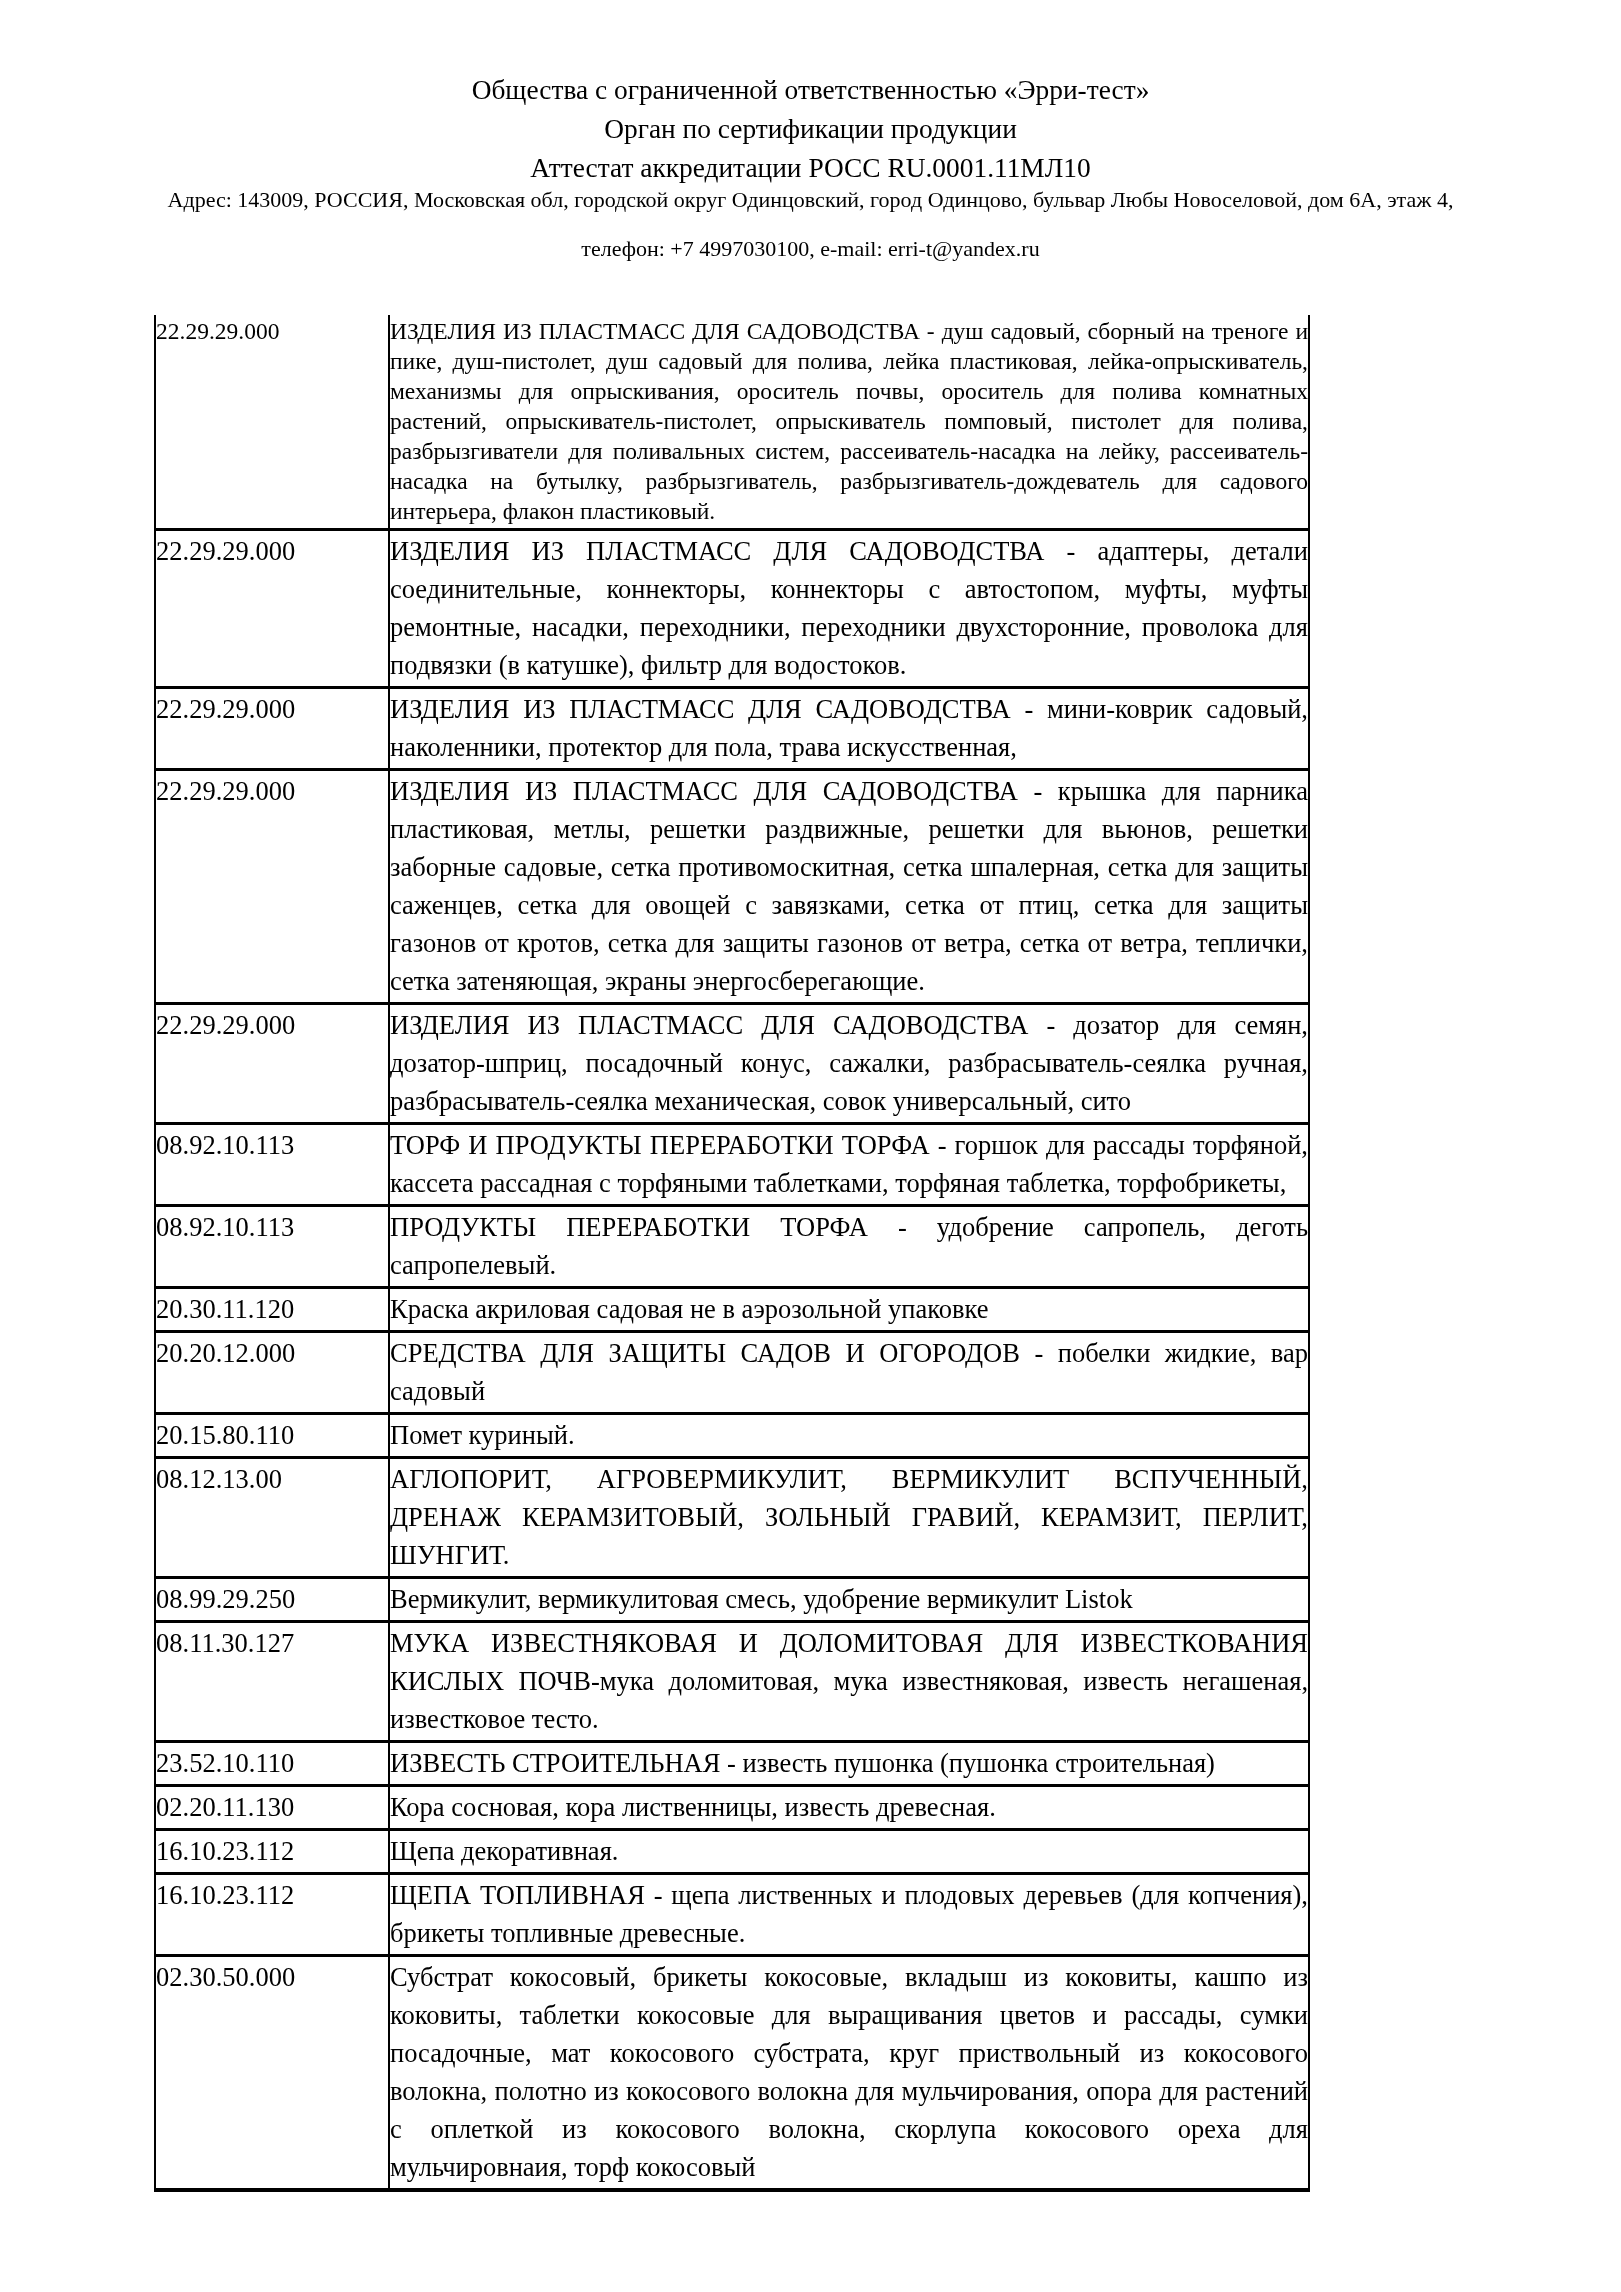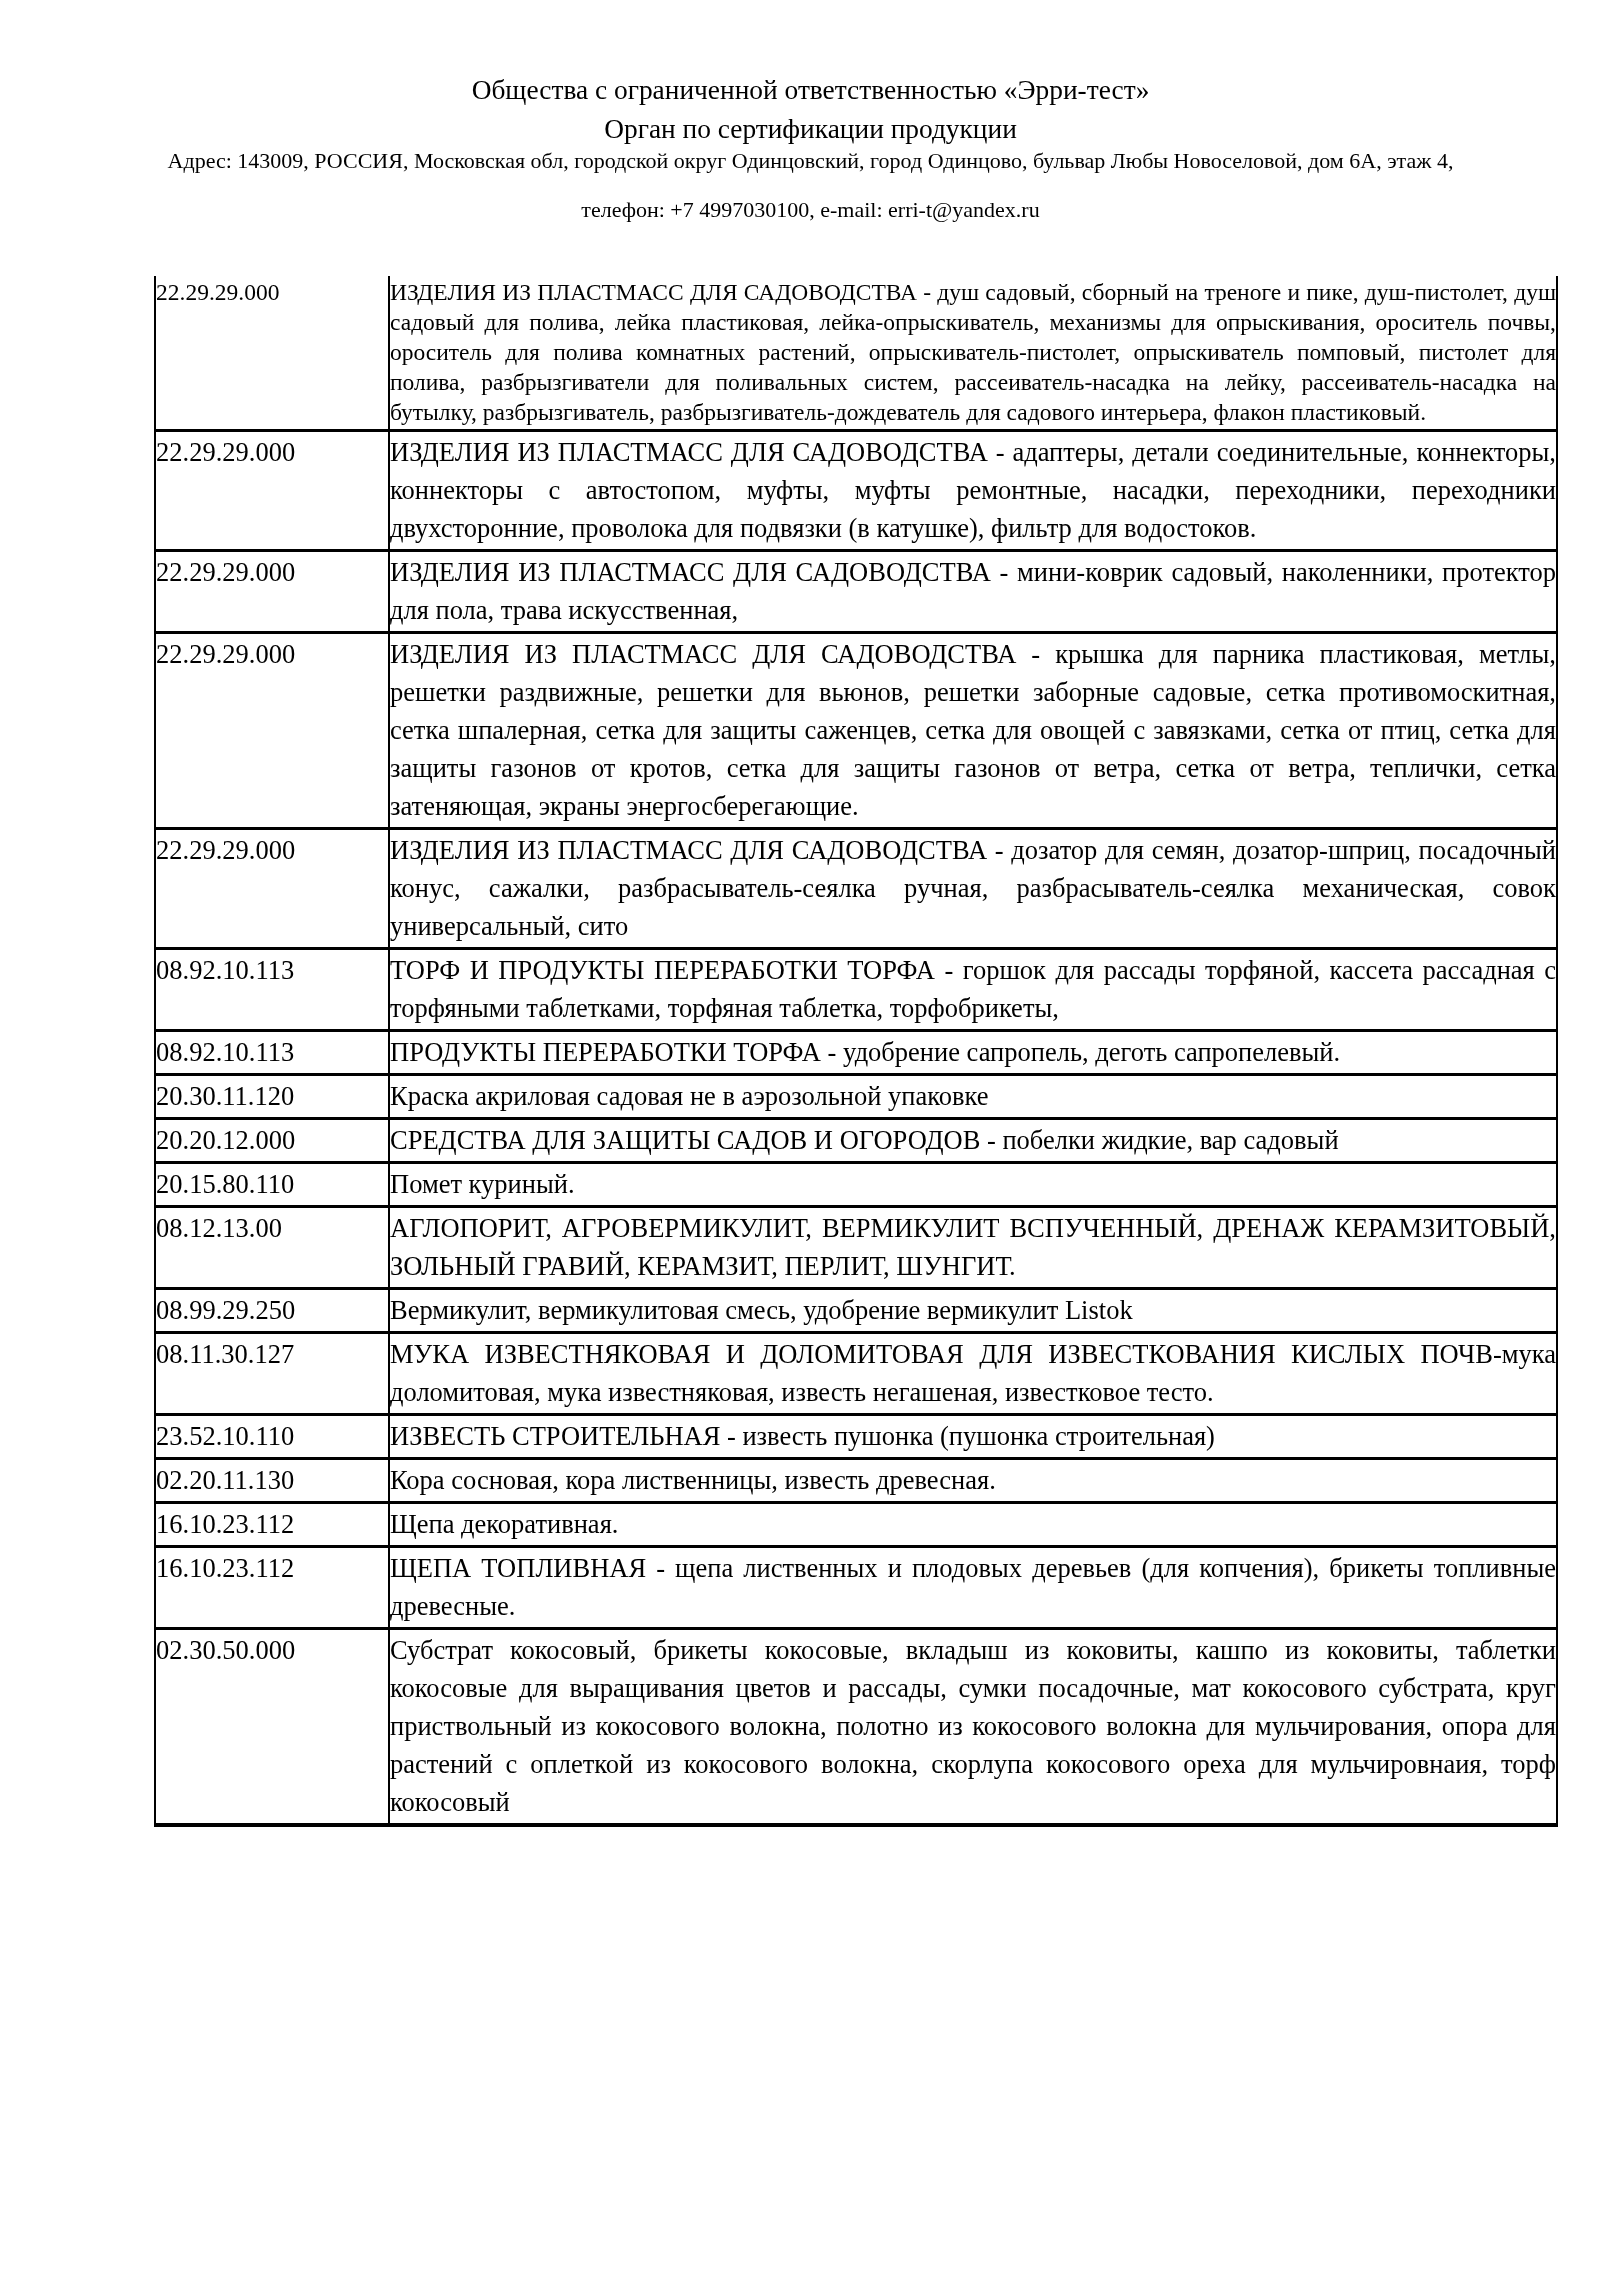--- a/index.html
+++ b/index.html
@@ -28,21 +28,21 @@
     font-size: 22px;
     line-height: 24.5px;
     white-space: nowrap;
   }
   .contact {
     margin-top: 24px;
   }
   table.doc-table {
     border-collapse: collapse;
     table-layout: fixed;
-    width: 1404px;
+    width: 1156px;
     margin: 54px 0 0 154px;
     border-bottom: 4.9px solid #000;
   }
   table.doc-table td {
     vertical-align: top;
     font-size: 26.5px;
     line-height: 38px;
     border-top: 3.9px solid #000;
     padding: 1px 0 2px 0;
   }
@@ -65,20 +65,21 @@
     font-size: 23.5px;
     line-height: 30px;
   }
 </style>
 </head>
 <body>
 
 <div class="header">
   <div class="title-line">Общества с ограниченной ответственностью «Эрри-тест»</div>
   <div class="title-line">Орган по сертификации продукции</div>
+  <div class="title-line">Аттестат аккредитации РОСС RU.0001.11МЛ10</div>
   <div class="addr">Адрес: 143009, РОССИЯ, Московская обл, городской округ Одинцовский, город Одинцово, бульвар Любы Новоселовой, дом 6А, этаж 4,</div>
   <div class="addr contact">телефон: +7 4997030100, e-mail: erri-t@yandex.ru</div>
 </div>
 
 <table class="doc-table">
   <colgroup>
     <col style="width:234px">
     <col>
   </colgroup>
   <tbody>

